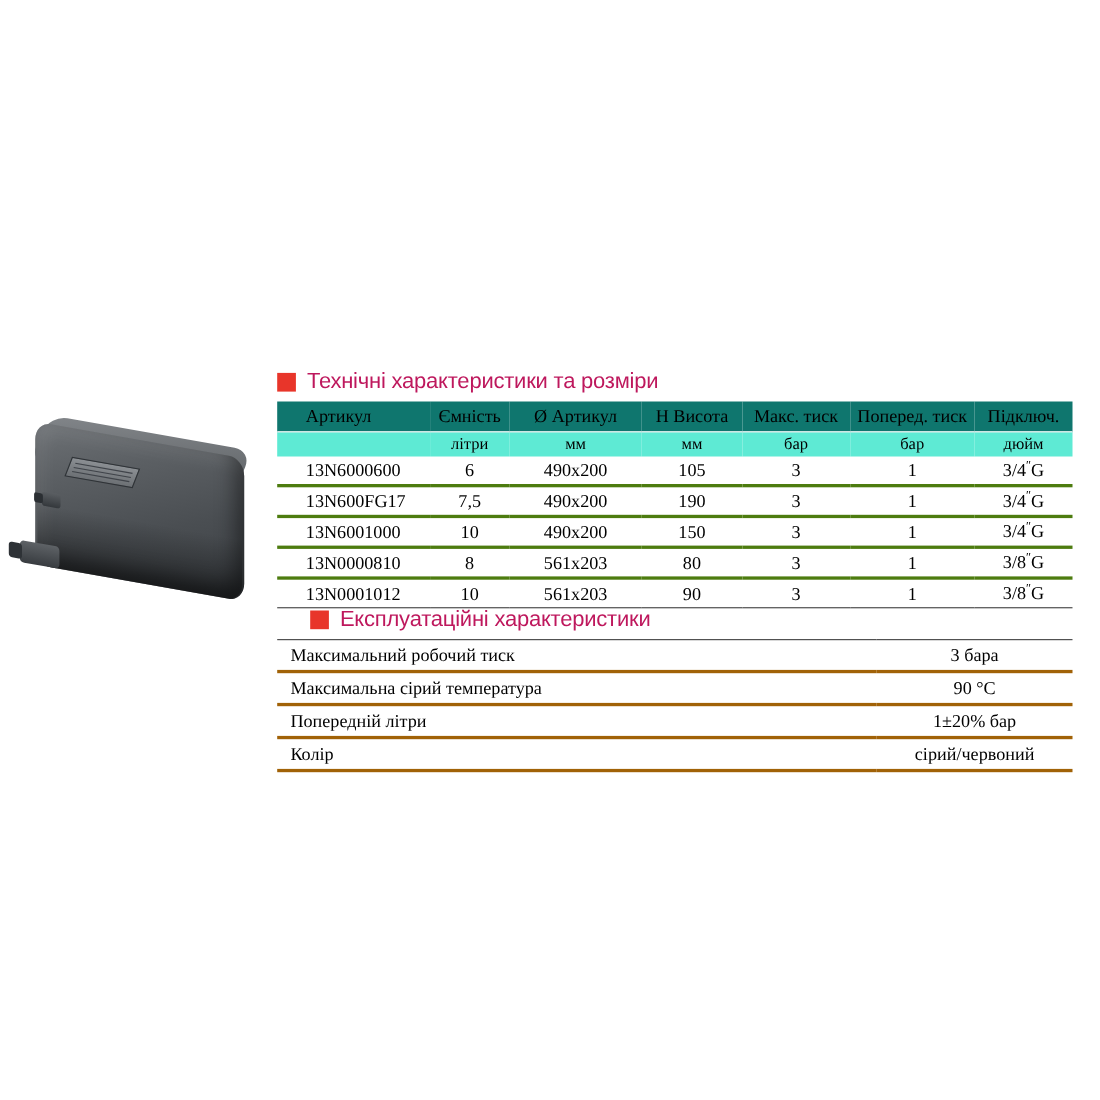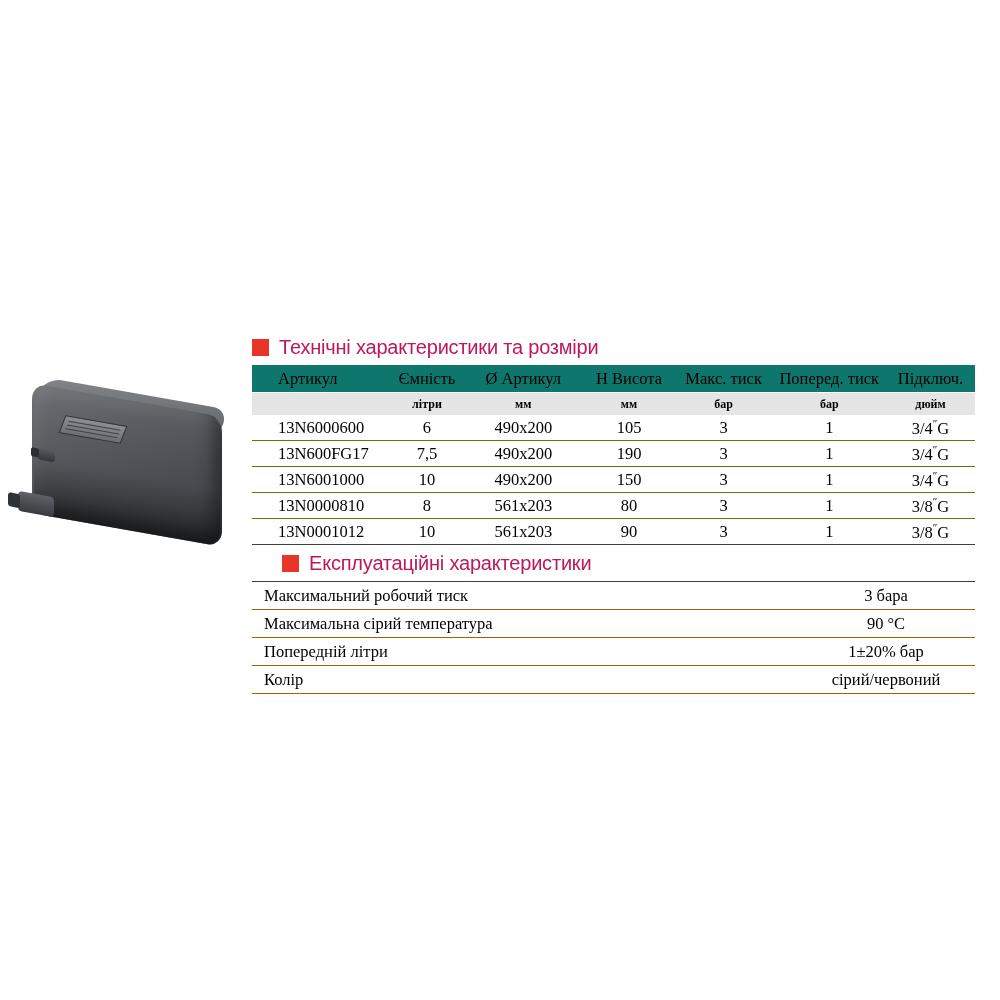--- a/index.html
+++ b/index.html
@@ -158,28 +158,28 @@
     text-align: center;
     white-space: nowrap;
   }
   #tech-table thead tr.hdr-main th {
     background: #0f766e;
     height: 27px;
     font-weight: normal;
     border-bottom: 1px solid #ffffff;
   }
   #tech-table thead tr.hdr-unit th {
-    background: #e5e5e5;
+    background: #5eead4;
     height: 22px;
-    font-weight: bold;
-    font-size: 12px;
+    font-weight: normal;
+    font-size: 15px;
   }
   #tech-table tbody td {
     height: 25px;
-    border-bottom: 1px solid #4d7c0f;
+    border-bottom: 3px solid #4d7c0f;
   }
   #tech-table tbody tr:last-child td {
     border-bottom: 1px solid #3f3f3f;
   }
   #tech-table .col-art { width: 120px; text-align: left; padding-left: 26px; }
   #tech-table .col-cap { width: 78px; }
   #tech-table .col-dia { width: 135px; }
   #tech-table .col-hei { width: 100px; }
   #tech-table .col-max { width: 105px; }
   #tech-table .col-pre { width: 118px; }
@@ -187,21 +187,21 @@
   .dq { font-size: 11px; vertical-align: super; }
 
   #oper-table {
     left: 252px;
     top: 581px;
     width: 723px;
     font-size: 16.5px;
   }
   #oper-table td {
     height: 25px;
-    border-bottom: 1px solid #a16207;
+    border-bottom: 3px solid #a16207;
     white-space: nowrap;
   }
   #oper-table tr:first-child td { border-top: 1px solid #3f3f3f; }
   #oper-table .lbl { text-align: left; padding-left: 12px; }
   #oper-table .val { text-align: center; width: 176px; }
 </style>
 </head>
 <body>
 
 <div id="product-image">

